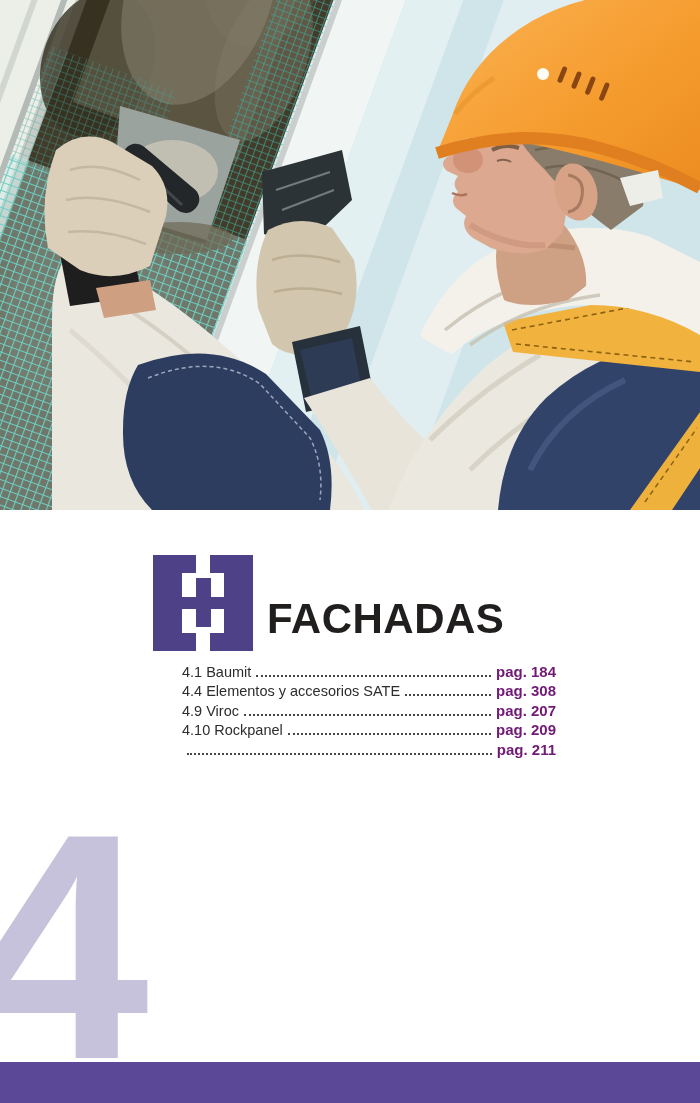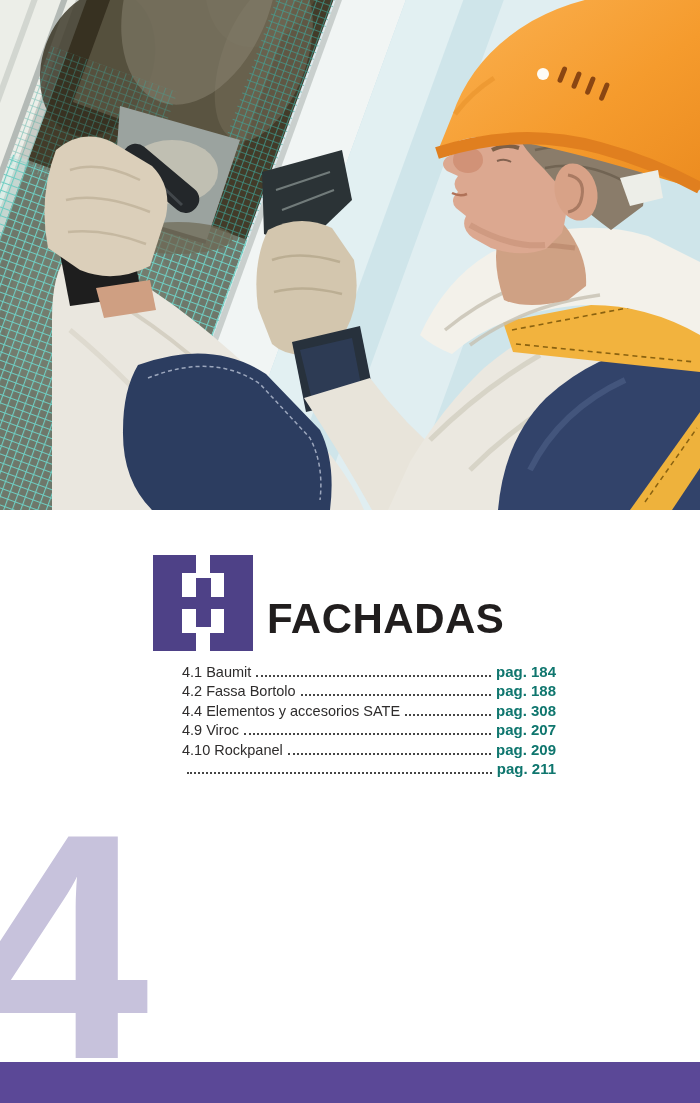--- a/index.html
+++ b/index.html
@@ -25,21 +25,21 @@
   .section-title {
     position:absolute; left:267px; top:85px;
     font-size:42px; font-weight:bold; letter-spacing:.5px; color:#211e1e;
   }
 
   
   .toc { position:absolute; left:182px; top:152px; width:374px; }
   .toc-row { display:flex; align-items:flex-end; height:19.5px; font-size:14.5px; color:#2e2c2c; }
   .toc-label { white-space:nowrap; padding-bottom:2px;text-align:center; }
   .toc-leader { flex:1; border-bottom:2px dotted #454545; margin:0 5px 5px 5px; min-width:12px; }
-  .toc-page { white-space:nowrap; font-weight:bold; font-size:15px; color:#0f766e; padding-bottom:2px; }
+  .toc-page { white-space:nowrap; font-weight:bold; font-size:15px; color:#701a75; padding-bottom:2px; }
 
   .big-number {
     position:absolute; left:-30px; bottom:39px; height:234px;
     font-size:322px; line-height:234px; font-weight:bold; color:#c7c2dc;
   }
 
   .footer-bar { position:absolute; left:0; right:0; bottom:0; height:41px; background:#5b4897; }
 </style>
 </head>
 <body>
@@ -196,25 +196,20 @@
 
     <div class="section-title">FACHADAS</div>
 
     <div class="toc">
       <div class="toc-row">
           <span class="toc-label">4.1 Baumit</span>
           <span class="toc-leader"></span>
           <span class="toc-page">pag. 184</span>
         </div>
       <div class="toc-row">
-          <span class="toc-label">4.2 Fassa Bortolo</span>
-          <span class="toc-leader"></span>
-          <span class="toc-page">pag. 188</span>
-        </div>
-      <div class="toc-row">
           <span class="toc-label">4.4 Elementos y accesorios SATE</span>
           <span class="toc-leader"></span>
           <span class="toc-page">pag. 308</span>
         </div>
       <div class="toc-row">
           <span class="toc-label">4.9 Viroc</span>
           <span class="toc-leader"></span>
           <span class="toc-page">pag. 207</span>
         </div>
       <div class="toc-row">

